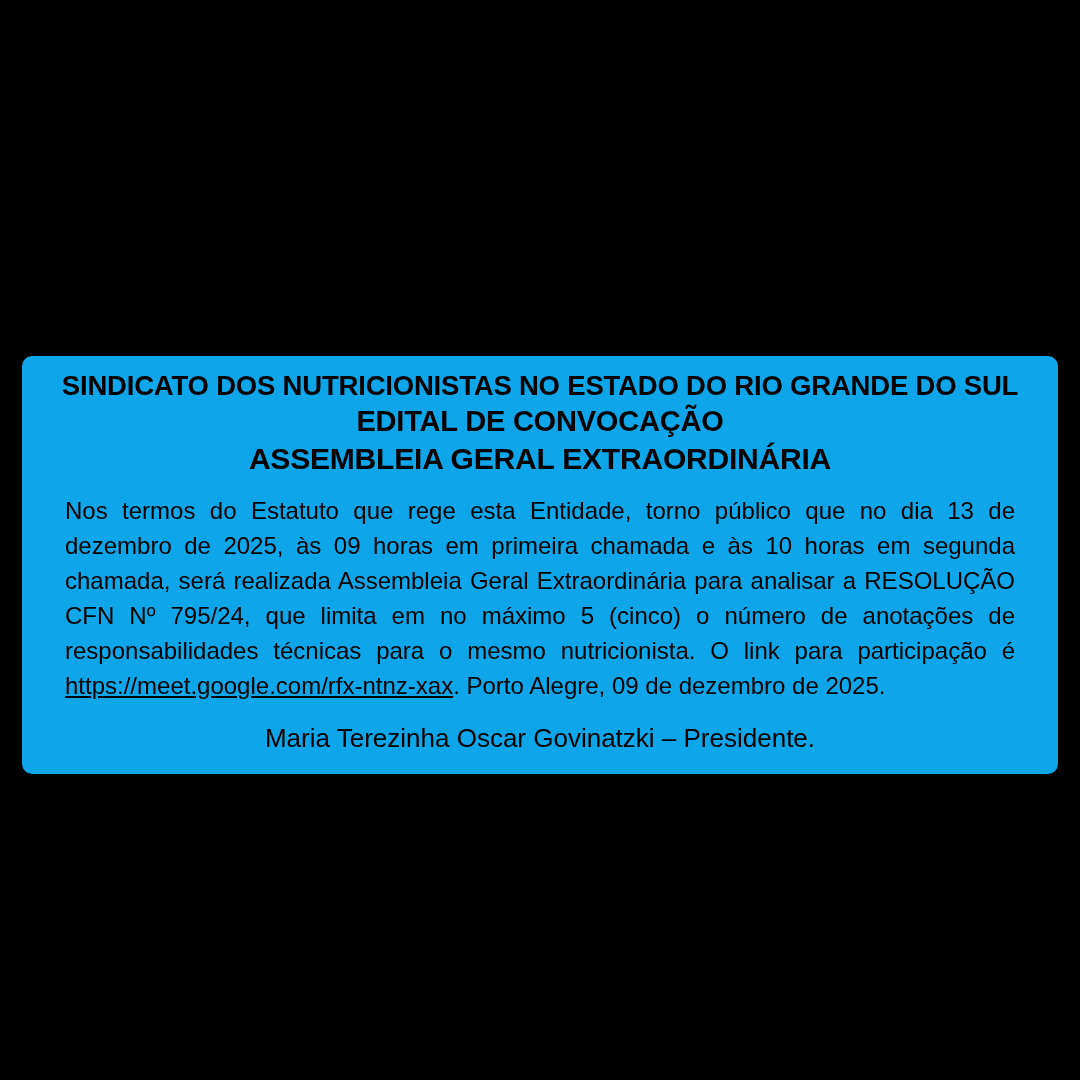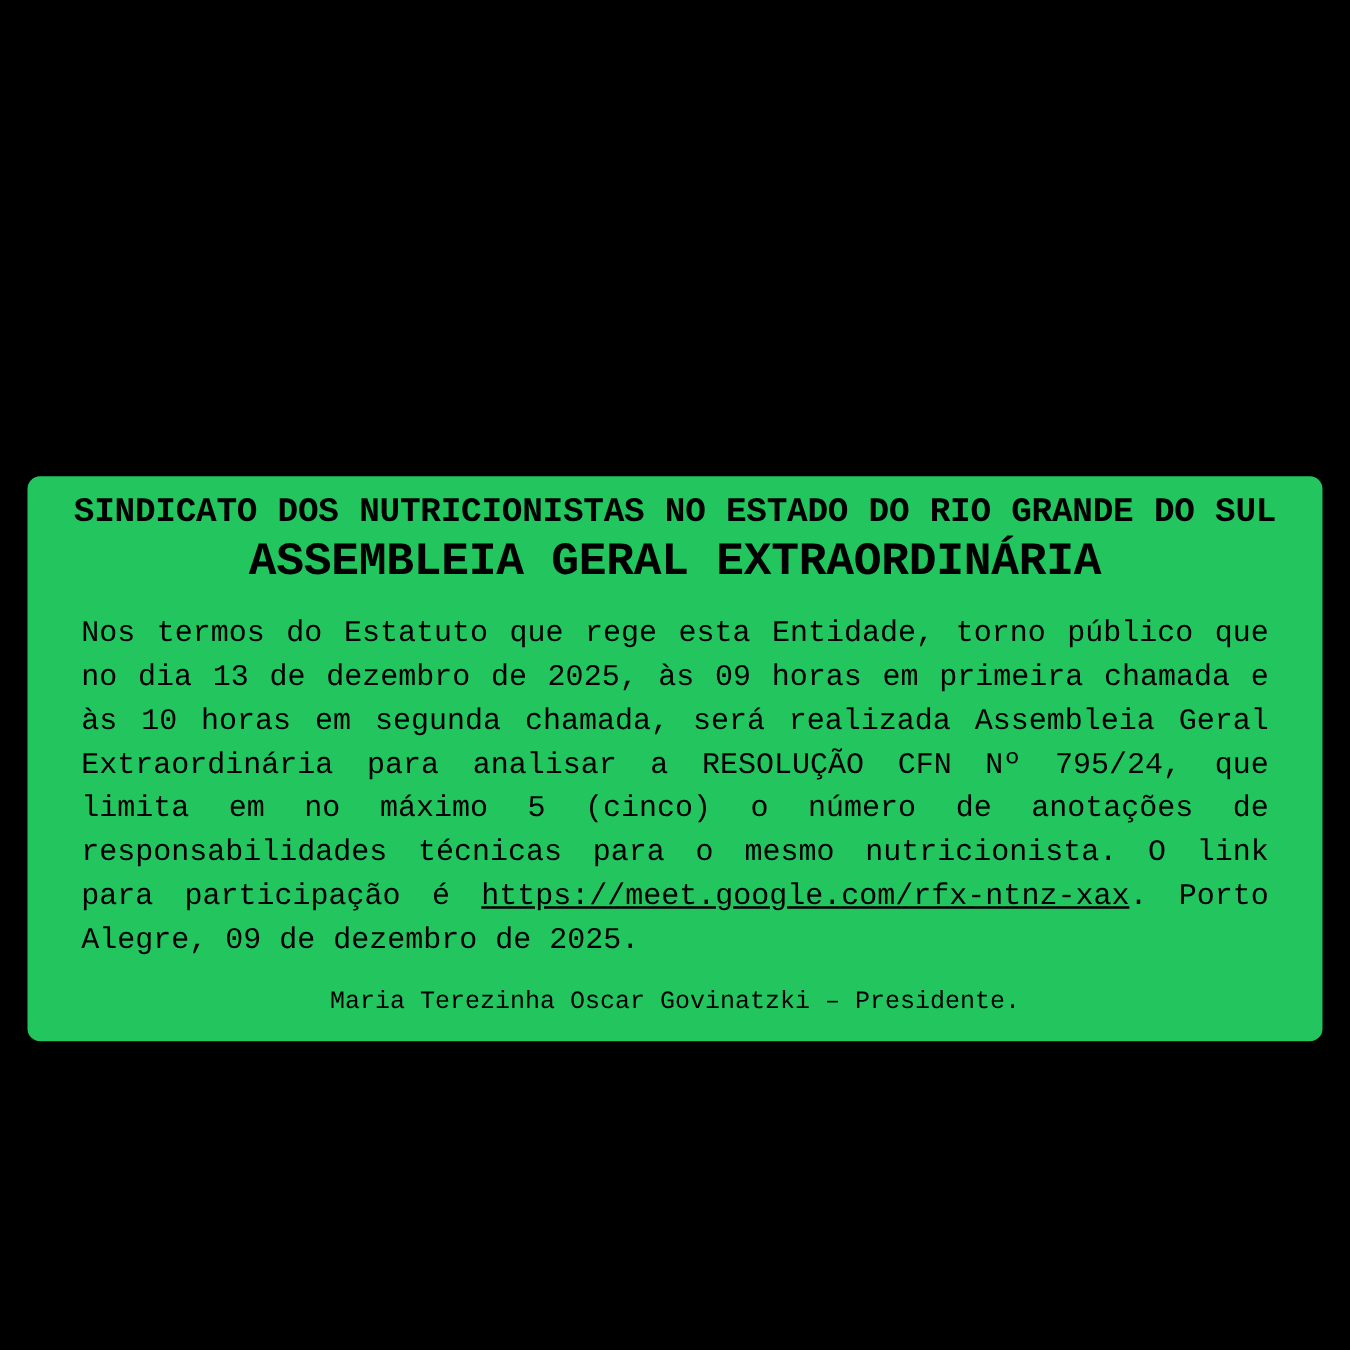--- a/index.html
+++ b/index.html
@@ -15,81 +15,81 @@
   }
   #page {
     position: relative;
     width: 1080px;
     height: 1080px;
     background: #000000;
   }
   .notice-card {
     position: absolute;
     left: 18px;
-    top: 377px;
+    top: 352px;
     width: 1044px;
     box-sizing: border-box;
-    background: #22c55e;
+    background: #0ea5e9;
     border: 4px solid #000000;
     border-radius: 14px;
     padding: 14px 26px 16px 26px;
-    font-family: Liberation Mono, monospace;
   }
   .notice-inner {
     width: 100%;
   }
   .title-line {
     text-align: center;
     font-weight: bold;
     color: #000000;
     line-height: 1.18;
     letter-spacing: -0.2px;
   }
   .title-1 {
     font-size: 27.5px;
     margin-bottom: 2px;
   }
   .title-2 {
     font-size: 29px;
     margin-bottom: 2px;
   }
   .title-3 {
-    font-size: 37px;
+    font-size: 30px;
     margin-bottom: 8px;
   }
   .body-text {
     font-size: 24px;
     color: #000000;
     text-align: justify;
     text-justify: inter-word;
     line-height: 1.46;
     margin: 17px;
   }
   .body-text .link {
     text-decoration: underline;
     color: #000000;
   }
   .signature {
     margin-top: 4px;
     text-align: center;
-    font-size: 20px;
+    font-size: 26px;
     color: #000000;
     line-height: 1.46;
   }
 </style>
 </head>
 <body>
 
 <div id="page">
 
   <div class="notice-card">
     <div class="notice-inner">
 
       <div class="title-line title-1">SINDICATO DOS NUTRICIONISTAS NO ESTADO DO RIO GRANDE DO SUL</div>
 
+      <div class="title-line title-2">EDITAL DE CONVOCAÇÃO</div>
 
       <div class="title-line title-3">ASSEMBLEIA GERAL EXTRAORDINÁRIA</div>
 
       <p class="body-text"><span>Nos termos do Estatuto que rege esta Entidade, torno público que no dia 13 de dezembro de 2025, às 09 horas em primeira chamada e às 10 horas em segunda chamada, será realizada Assembleia Geral Extraordinária para analisar a RESOLUÇÃO CFN Nº 795/24, que limita em no máximo 5 (cinco) o número de anotações de responsabilidades técnicas para o mesmo nutricionista. O link para participação é </span><a href="#" class="link">https://meet.google.com/rfx-ntnz-xax</a><span>. Porto Alegre, 09 de dezembro de 2025.</span></p>
 
       <div class="signature">Maria Terezinha Oscar Govinatzki – Presidente.</div>
 
     </div>
   </div>
 

